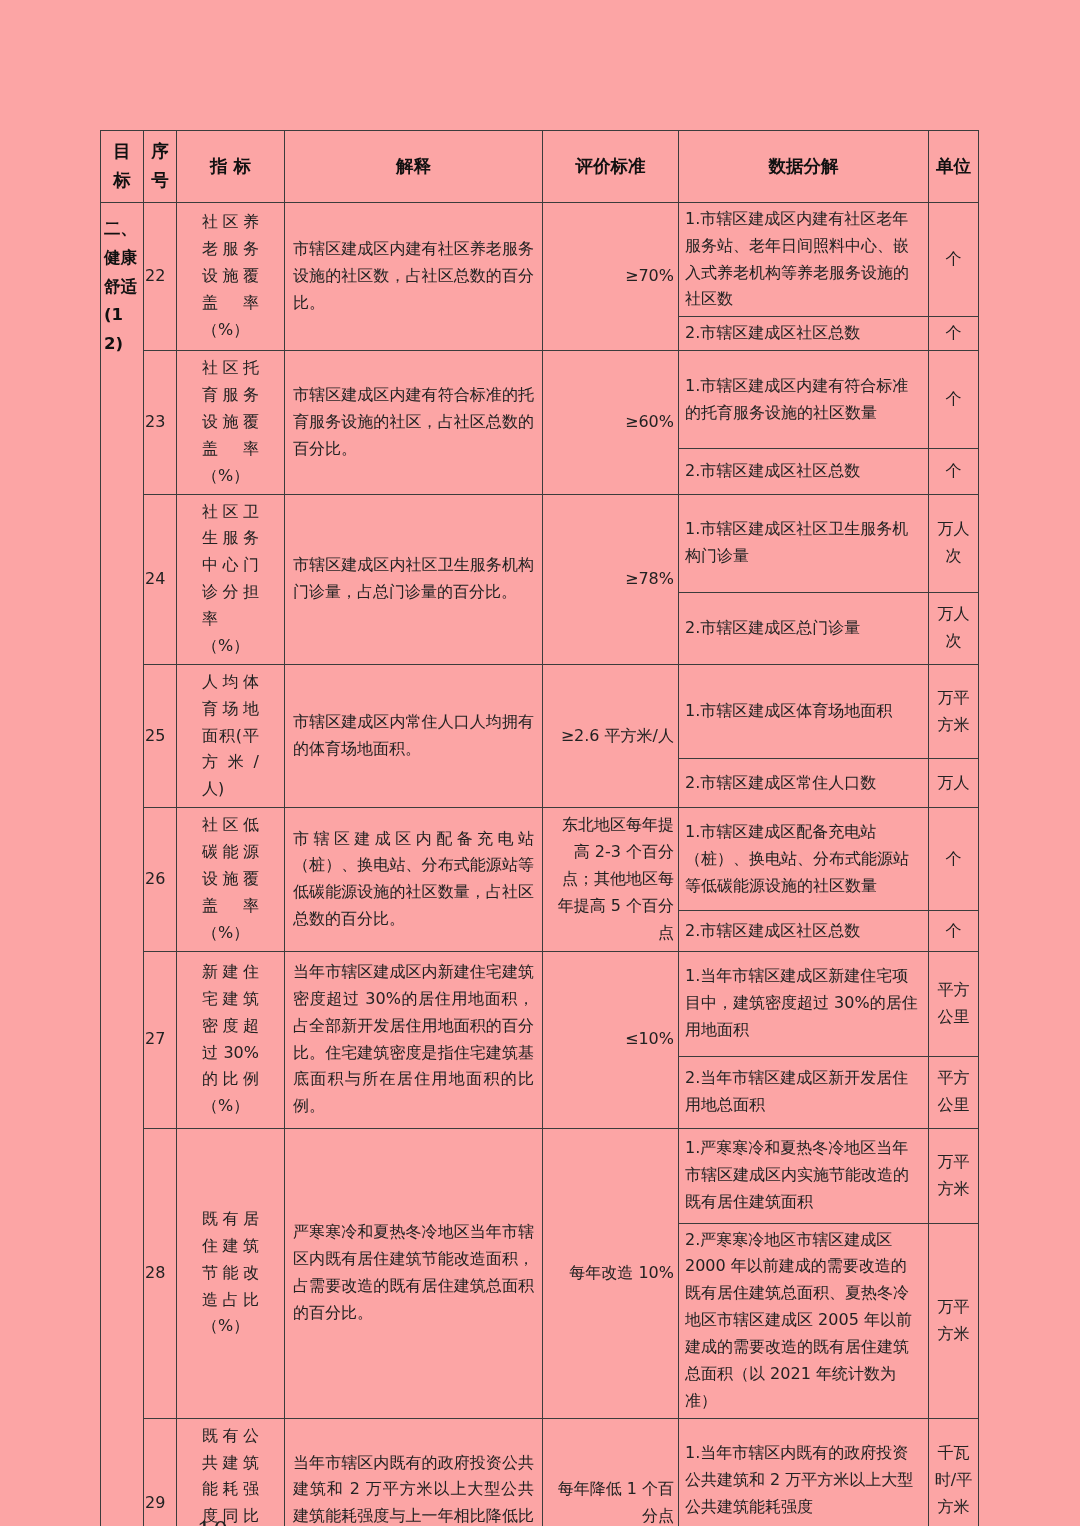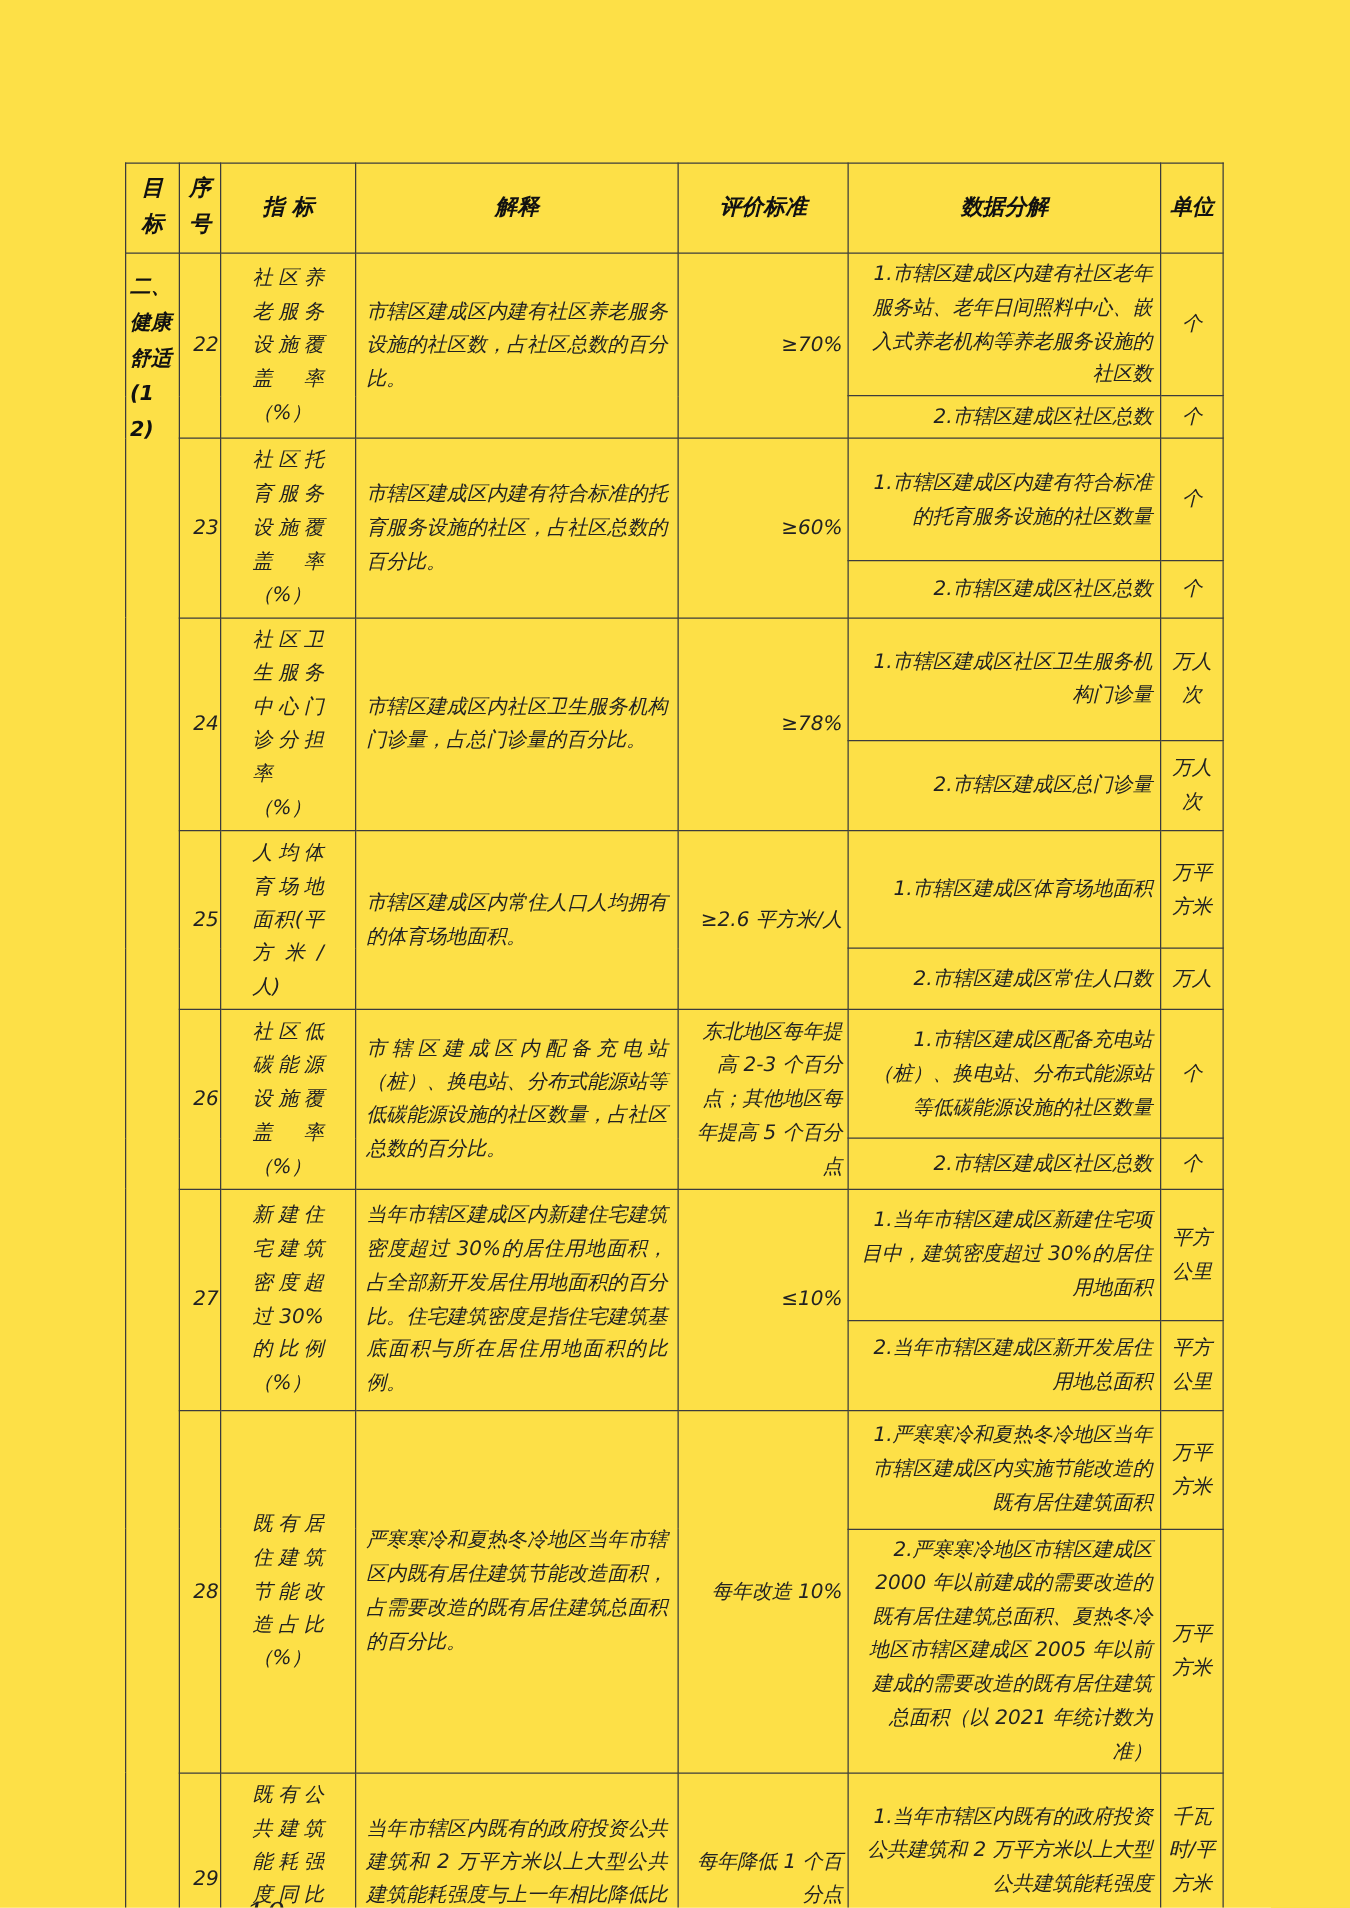--- a/index.html
+++ b/index.html
@@ -1,21 +1,21 @@
 <!DOCTYPE html>
 <html><head>
 <meta charset="utf-8">
 <style>
   html,body{margin:0;padding:0;}
   body{
     width:1080px;height:1526px;position:relative;
     background:#ffffff;color:#222222;
     font-family:"DejaVu Sans","Liberation Sans",sans-serif;
   }
-  .page{position:absolute;inset:0;background:#fde047;overflow:hidden;font-style:italic;}
+  .page{position:absolute;inset:0;background:#fca5a5;overflow:hidden;}
 
   table.main{
     position:absolute;left:100px;top:130px;width:878px;
     border-collapse:collapse;table-layout:fixed;
   }
   td,th{
     border:1.5px solid #3c3c3c;
     font-size:16px;line-height:1.68;
     vertical-align:middle;
     word-break:break-word;
@@ -23,32 +23,32 @@
   }
   th{
     font-weight:bold;font-size:17.5px;text-align:center;
     padding:6px 2px;color:#111;
   }
   th .v-stack{display:inline-block;width:1.08em;word-break:break-all;text-align:center;}
   td.goal-cell{
     vertical-align:top;font-weight:bold;font-size:16.5px;
     padding:12px 3px;line-height:1.75;word-break:break-all;text-align:left;color:#111;
   }
-  td.no-cell{text-align:right;padding:2px 1px;}
+  td.no-cell{text-align:left;padding:2px 1px;}
   td.ind-cell{
     text-align:justify;text-justify:inter-character;
     padding:4px 25px;
     margin-top:40px;
   }
   td.exp-cell{
     text-align:justify;text-justify:inter-character;
     padding:4px 8px;
   }
   td.std-cell{text-align:right;padding:4px 4px 4px 5px;}
-  td.br-cell{text-align:right;padding:3px 6px;}
+  td.br-cell{text-align:left;padding:3px 6px;}
   td.unit-cell{text-align:center;padding:2px 3px;}
 
   .footer{
     position:absolute;left:163px;top:1517px;
     font-family:"DejaVu Serif","Liberation Serif",serif;
     font-size:24px;color:#222;letter-spacing:1px;
   }
 </style>
 </head>
 <body>

